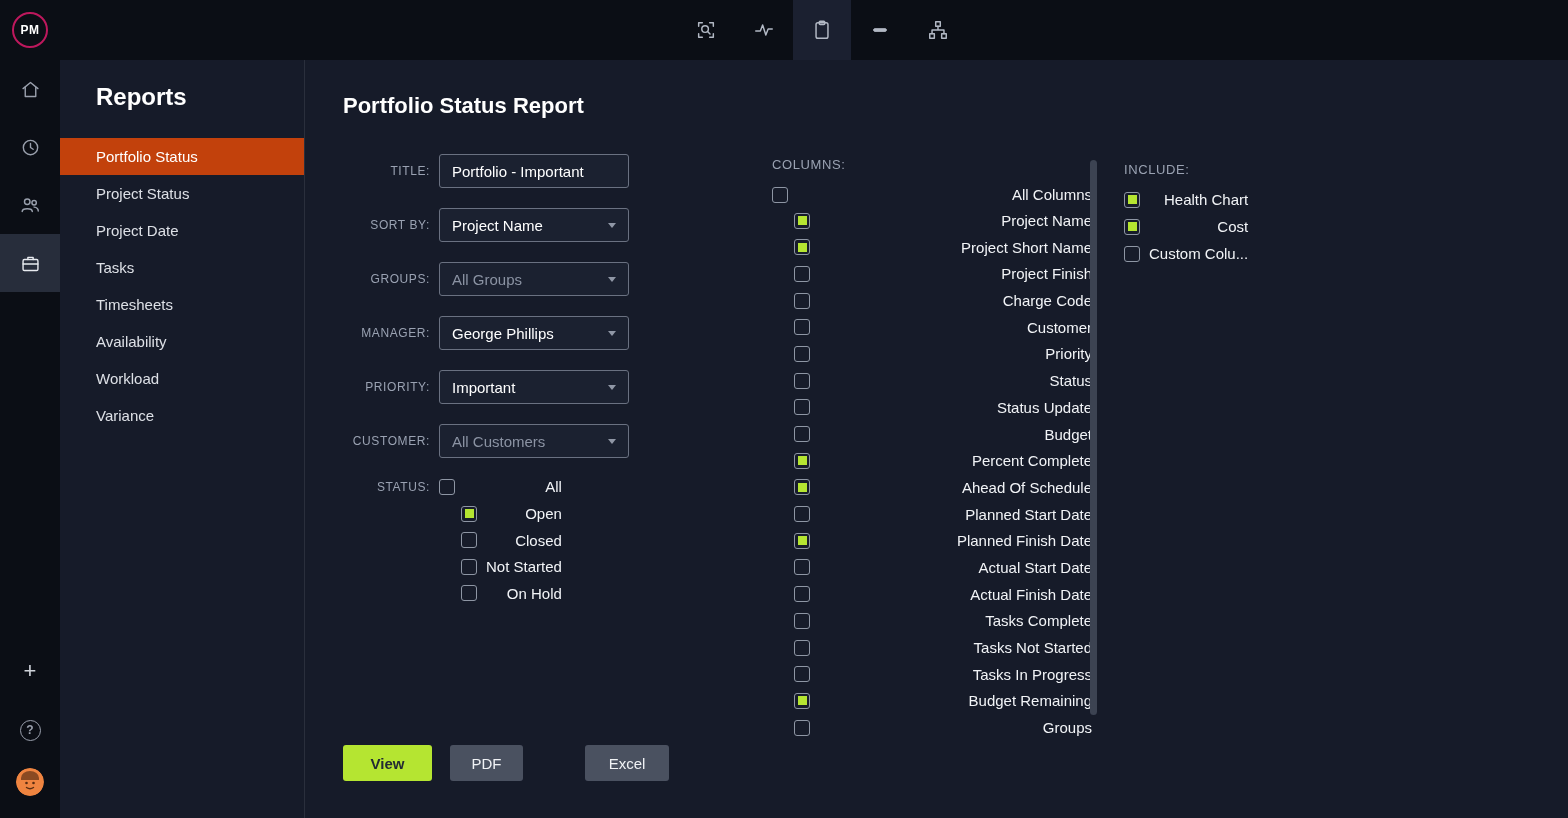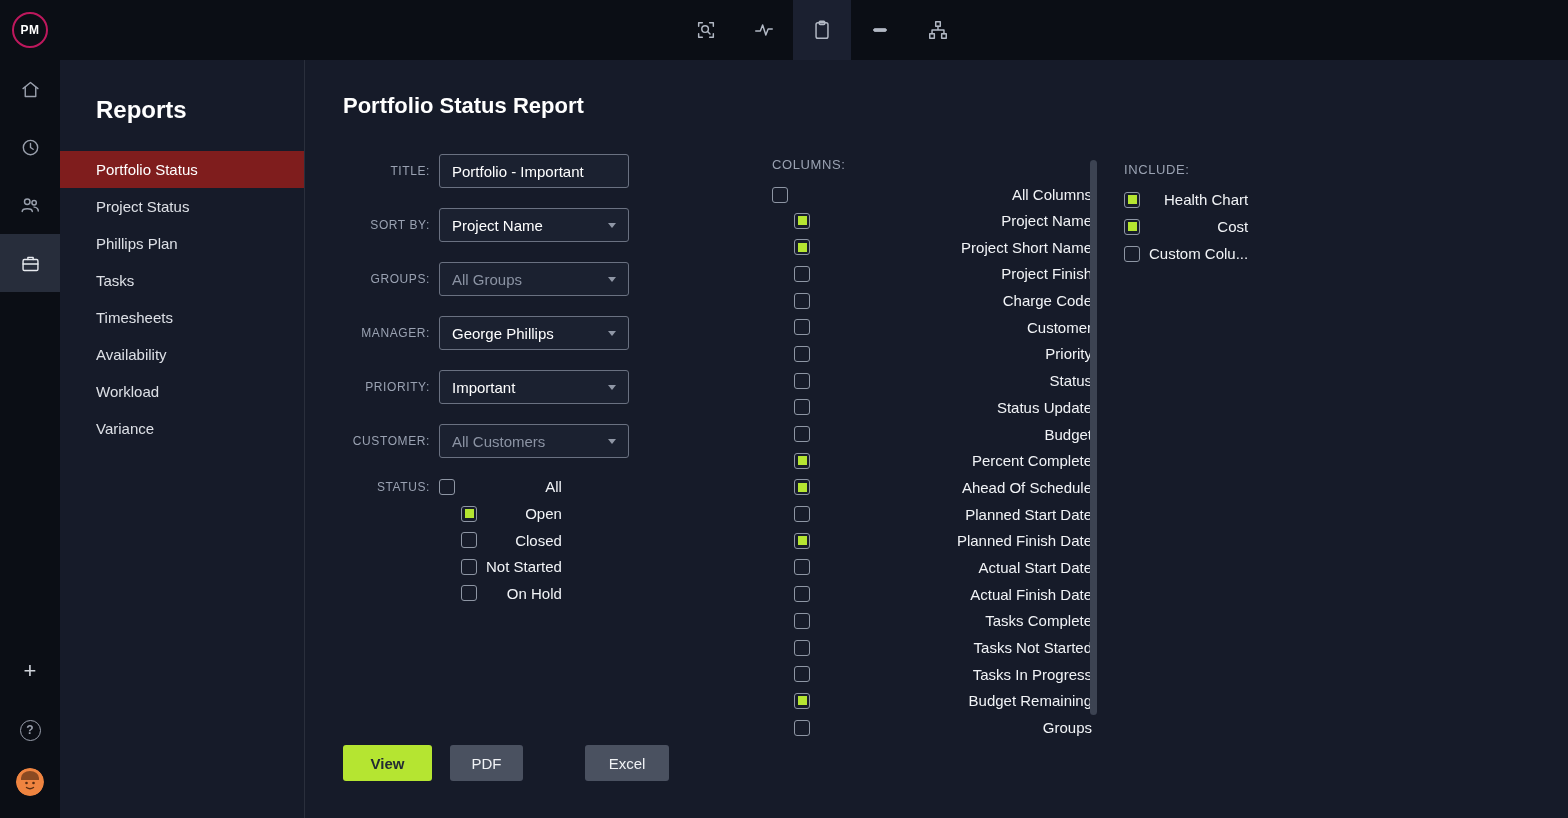--- a/index.html
+++ b/index.html
@@ -24,23 +24,23 @@
   .rail-item svg { stroke:#9aa0ad; }
   .rail-item.active svg { stroke:#e8ebf0; }
   .rail-bottom-item { position:absolute; left:0; width:60px; height:40px; display:flex; align-items:center; justify-content:center; cursor:pointer; }
   .plus-glyph { color:#cfd3da; font-size:22px; font-weight:400; line-height:1; }
   .q-circle { width:21px; height:21px; border:1.5px solid #9aa0ad; border-radius:50%; color:#9aa0ad;
               font-size:12px; font-weight:bold; display:flex; align-items:center; justify-content:center; }
 
   
   .sidebar { position:absolute; left:60px; top:60px; width:245px; height:758px; background:#161b29;
              border-right:1px solid #2a2f3c; z-index:3; }
-  .sidebar-title { padding:36px 0 27px 36px; font-size:24px; font-weight:700; color:#ffffff; }
+  .sidebar-title { padding:23px 0 27px 36px; font-size:24px; font-weight:700; color:#ffffff; }
   .nav-item { height:37px; line-height:37px; padding-left:36px; font-size:15px; color:#dde0e6; cursor:pointer; }
-  .nav-item.active { background:#7f1d1d; color:#ffffff; }
+  .nav-item.active { background:#c2410c; color:#ffffff; }
 
   
   .main { position:absolute; left:306px; top:60px; width:1262px; height:758px; }
   .page-title { position:absolute; left:37px; top:33px; font-size:22px; font-weight:600; color:#ffffff; }
 
   .form { position:absolute; left:37px; top:94px; }
   .frow { display:flex; align-items:center; margin-bottom:20px; }
   .frow.tall { align-items:flex-start; margin-top:6px; }
   .flabel { width:87px; margin-right:9px; text-align:right; font-size:12px; letter-spacing:.6px;
             color:#9aa2b2; text-transform:uppercase; }
@@ -177,21 +177,21 @@
           <path d="M10.5 19.5 Q14 22 17.5 19.5" stroke="#5a2d12" stroke-width="1.4" fill="none" stroke-linecap="round"></path>
         </svg>
       </span>
     </div>
   </div>
 
   <div class="sidebar">
     <div class="sidebar-title">Reports</div>
     <div class="nav-item active">Portfolio Status</div>
     <div class="nav-item">Project Status</div>
-    <div class="nav-item">Phillips Plan</div>
+    <div class="nav-item">Project Date</div>
     <div class="nav-item">Tasks</div>
     <div class="nav-item">Timesheets</div>
     <div class="nav-item">Availability</div>
     <div class="nav-item">Workload</div>
     <div class="nav-item">Variance</div>
   </div>
 
   <div class="main">
     <div class="page-title">Portfolio Status Report</div>
 

